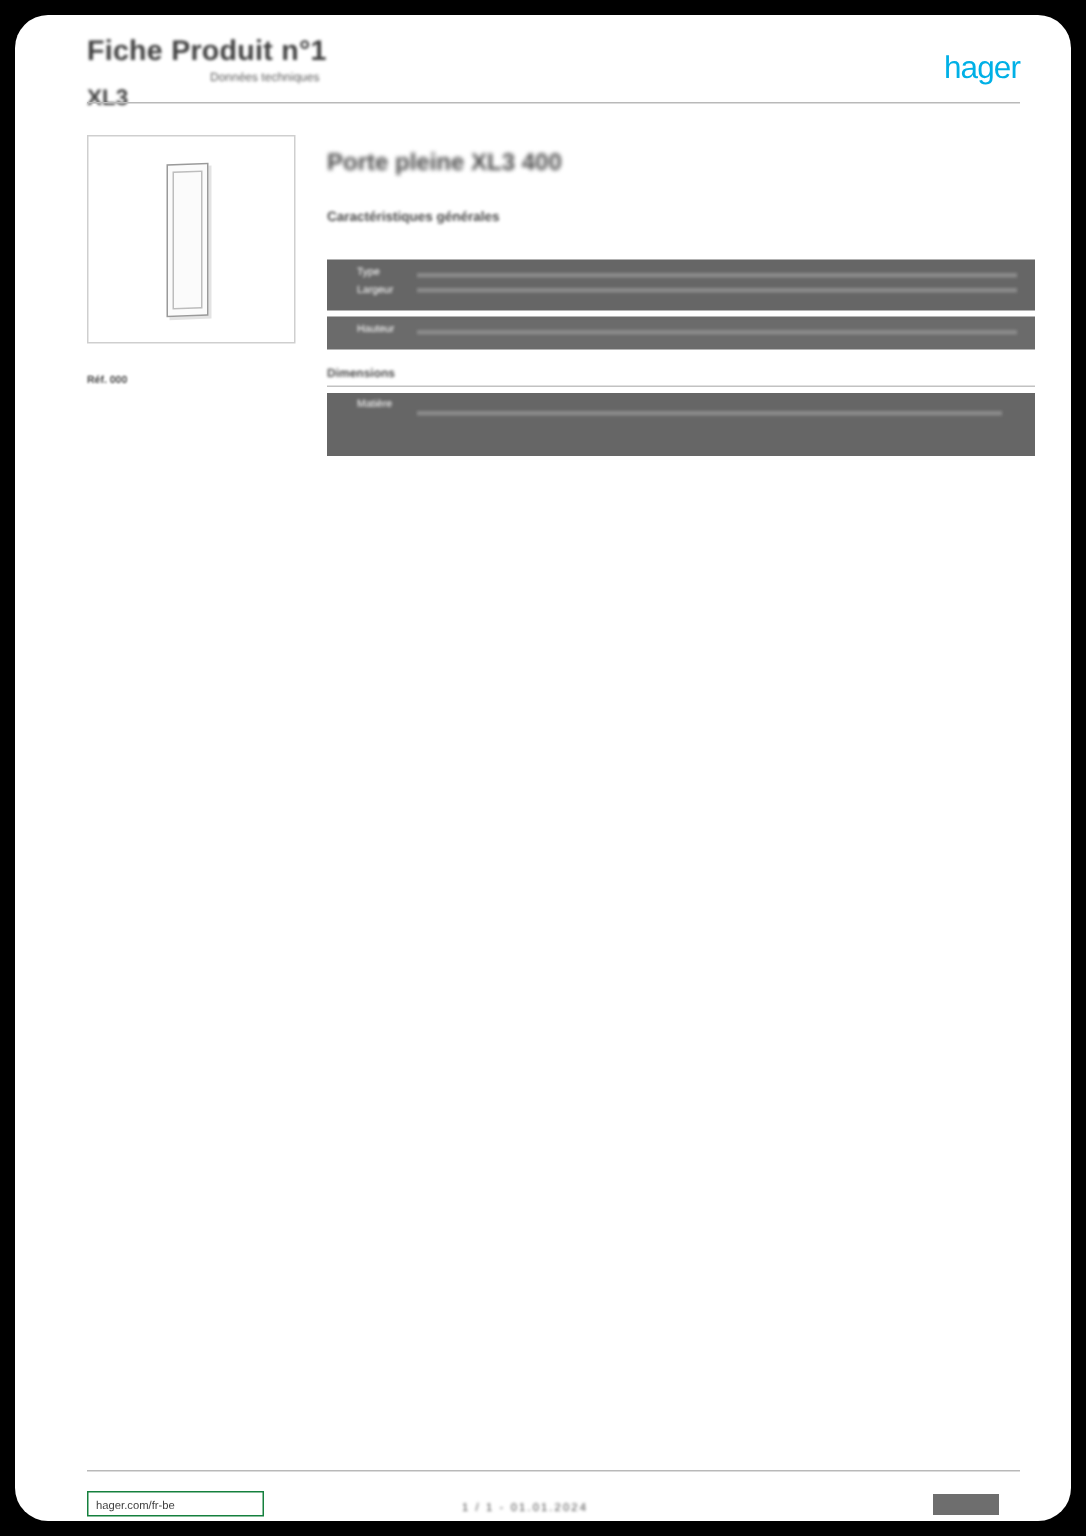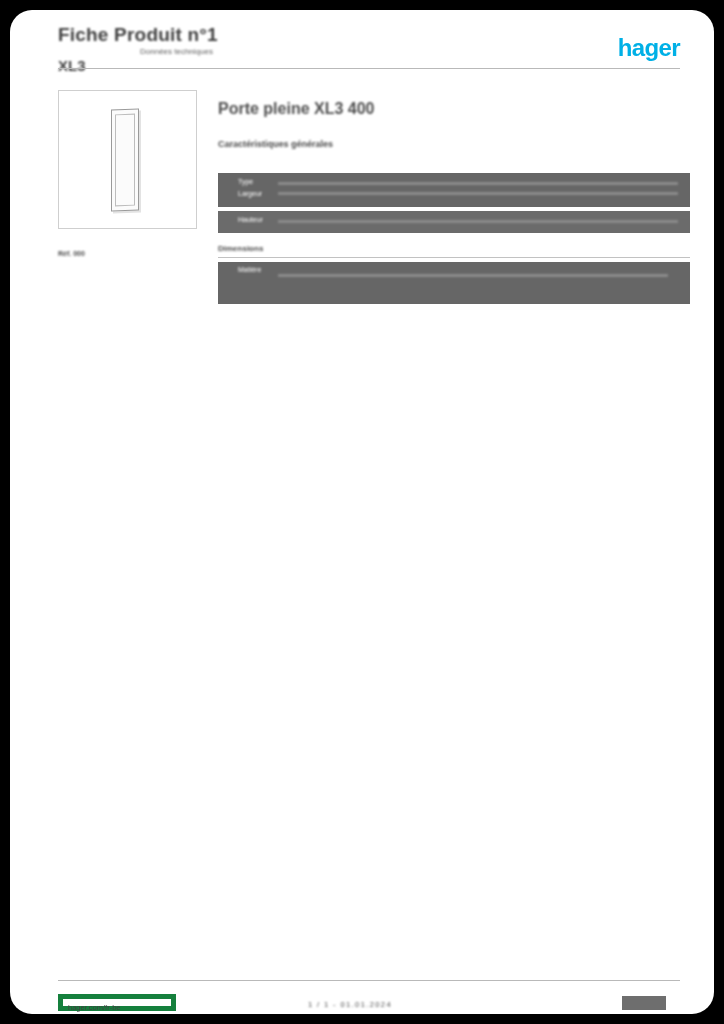--- a/index.html
+++ b/index.html
@@ -58,22 +58,22 @@
     font-size: 15px;
     font-weight: bold;
     color: #3f3f3f;
     white-space: nowrap;
     filter: blur(1.1px);
   }
   .brand {
     position: absolute;
     right: 0;
     top: 16px;
-    font-size: 24px;
-    font-weight: bold;
+    font-size: 21px;
+    font-weight: normal;
     color: #00b0e6;
     letter-spacing: -0.6px;
     filter: blur(0.5px);
   }
   .header-rule {
     position: absolute;
     left: 48px;
     top: 58px;
     width: 622px;
     height: 1px;
@@ -180,21 +180,21 @@
     width: 622px;
     height: 1px;
     background: #b9b9b9;
   }
   .footer-url {
     position: absolute;
     left: 48px;
     top: 984px;
     width: 118px;
     height: 17px;
-    border: 5px solid #15803d;
+    border: 1px solid #15803d;
     font-size: 7.5px;
     color: #3f3f3f;
     line-height: 17px;
     padding-left: 5px;
     box-sizing: border-box;
     filter: blur(0.5px);
   }
   .footer-center {
     position: absolute;
     left: 298px;

